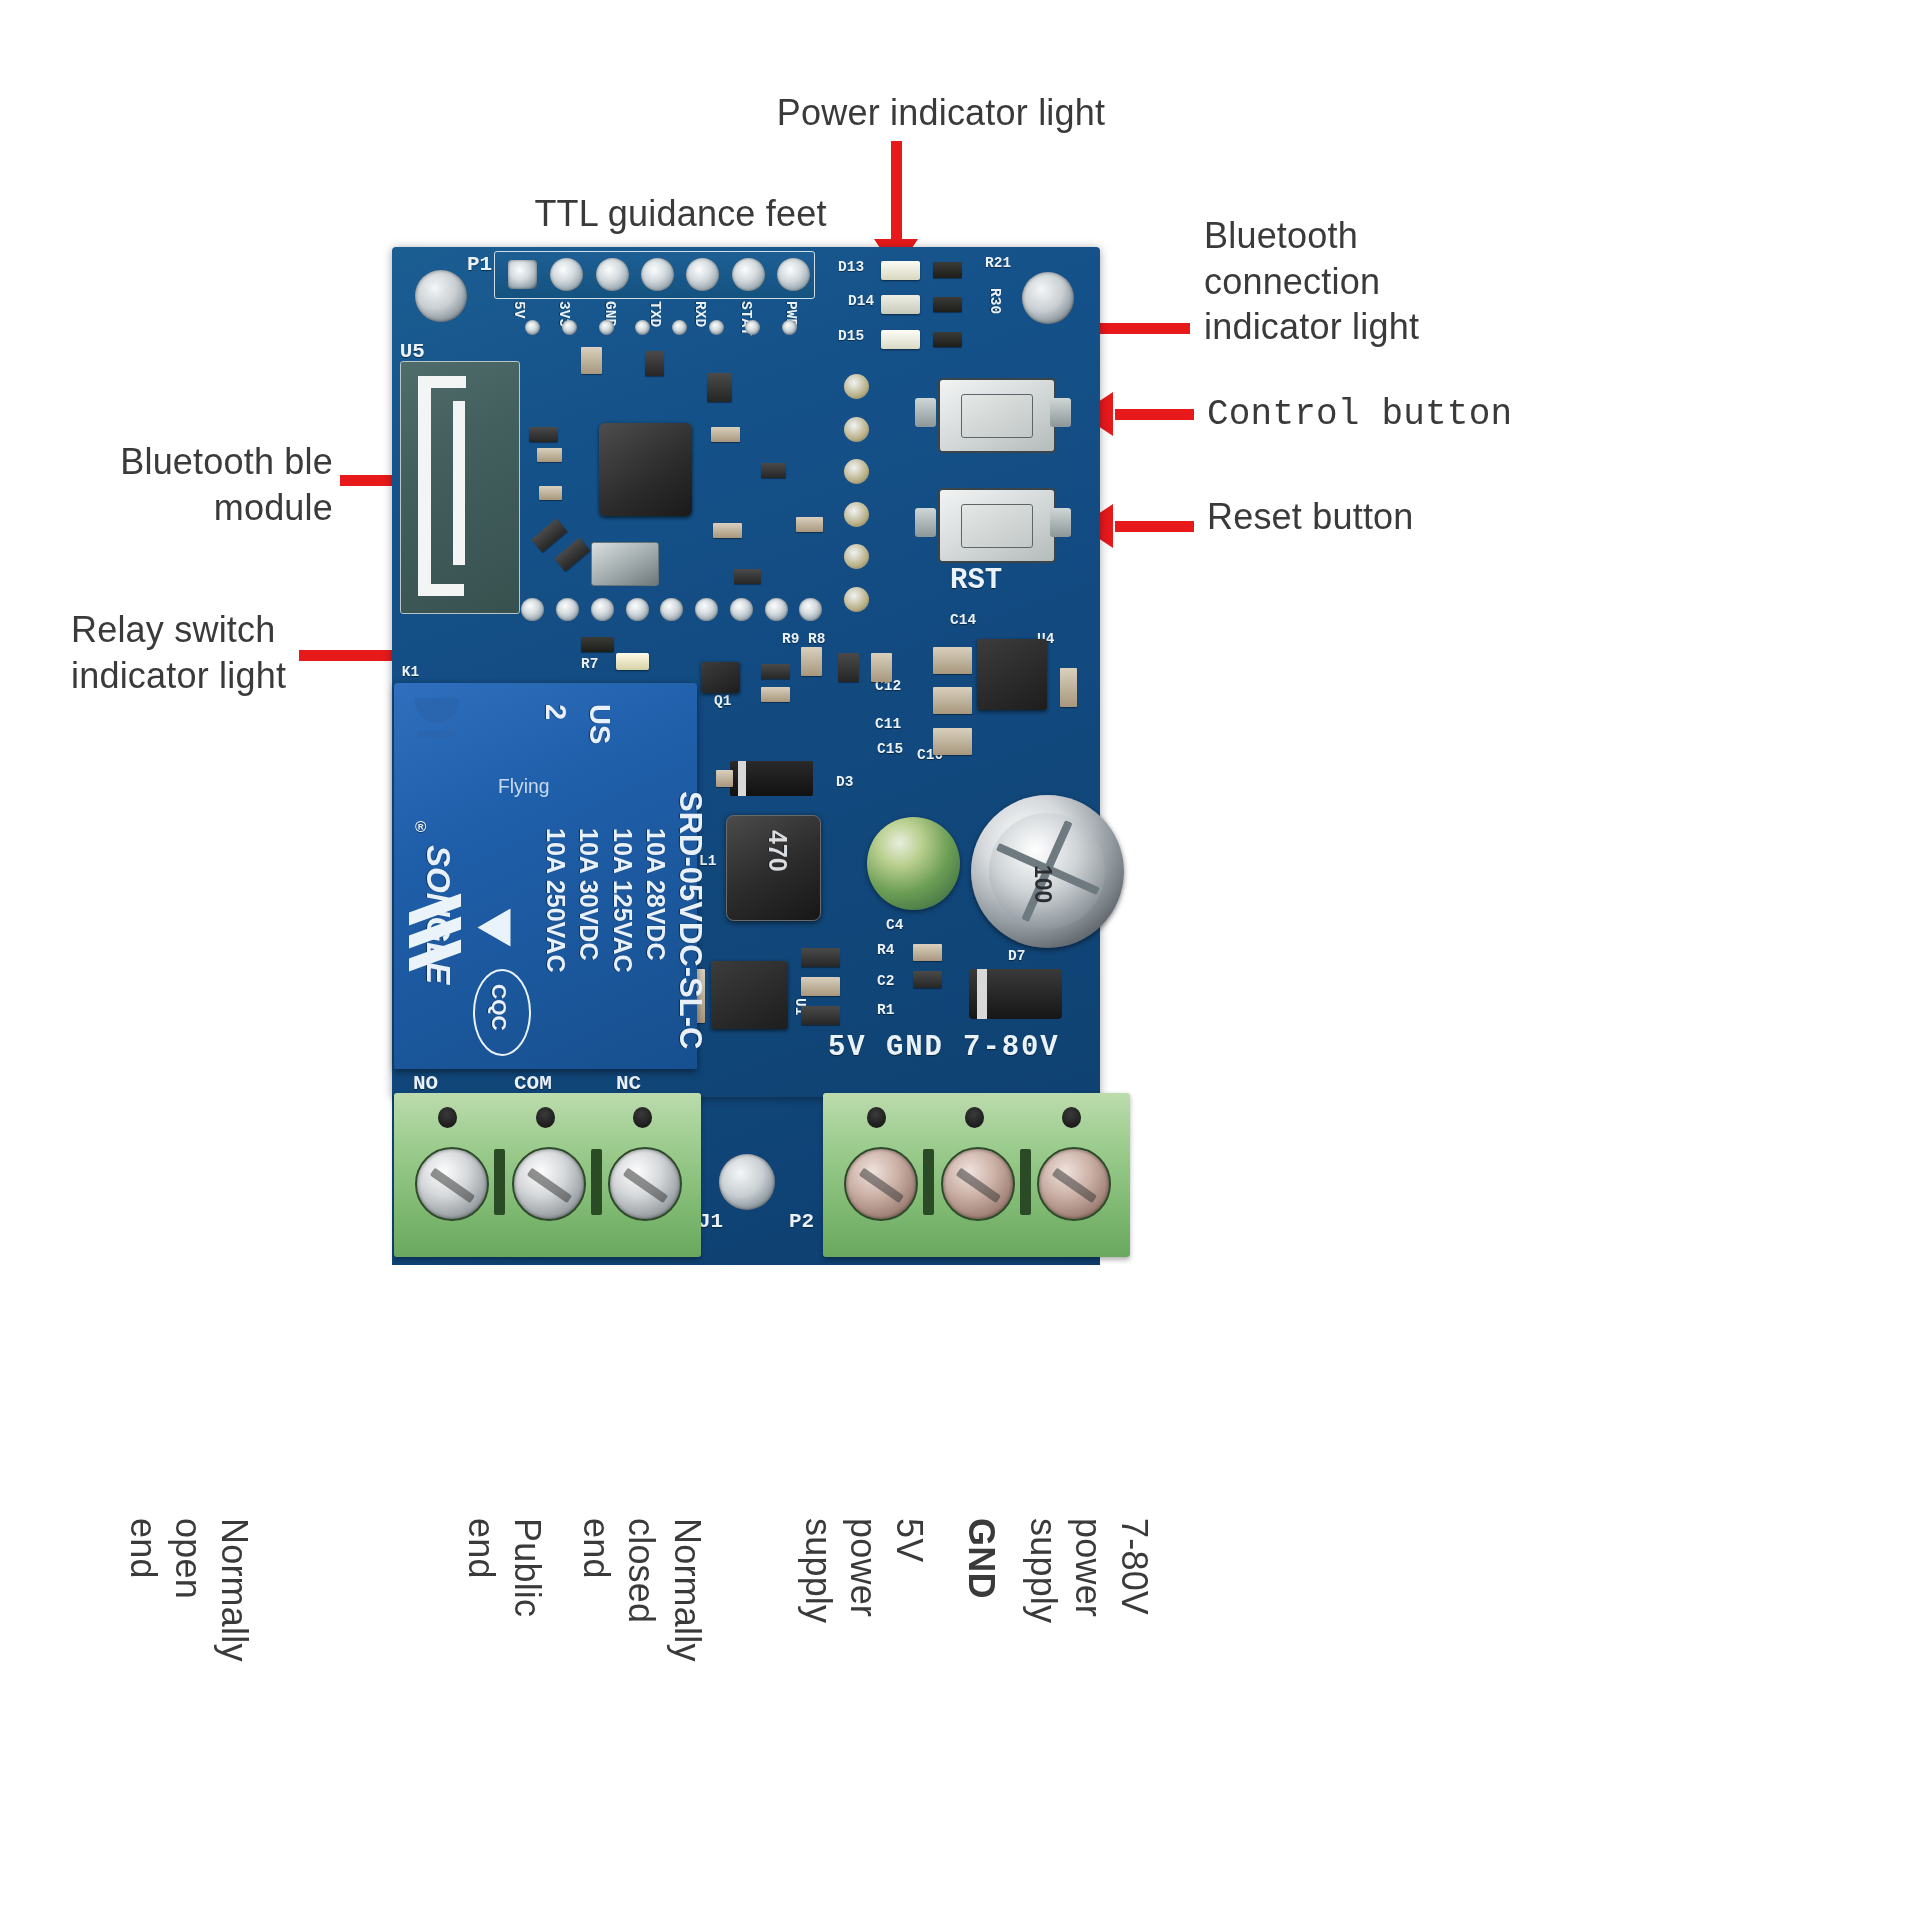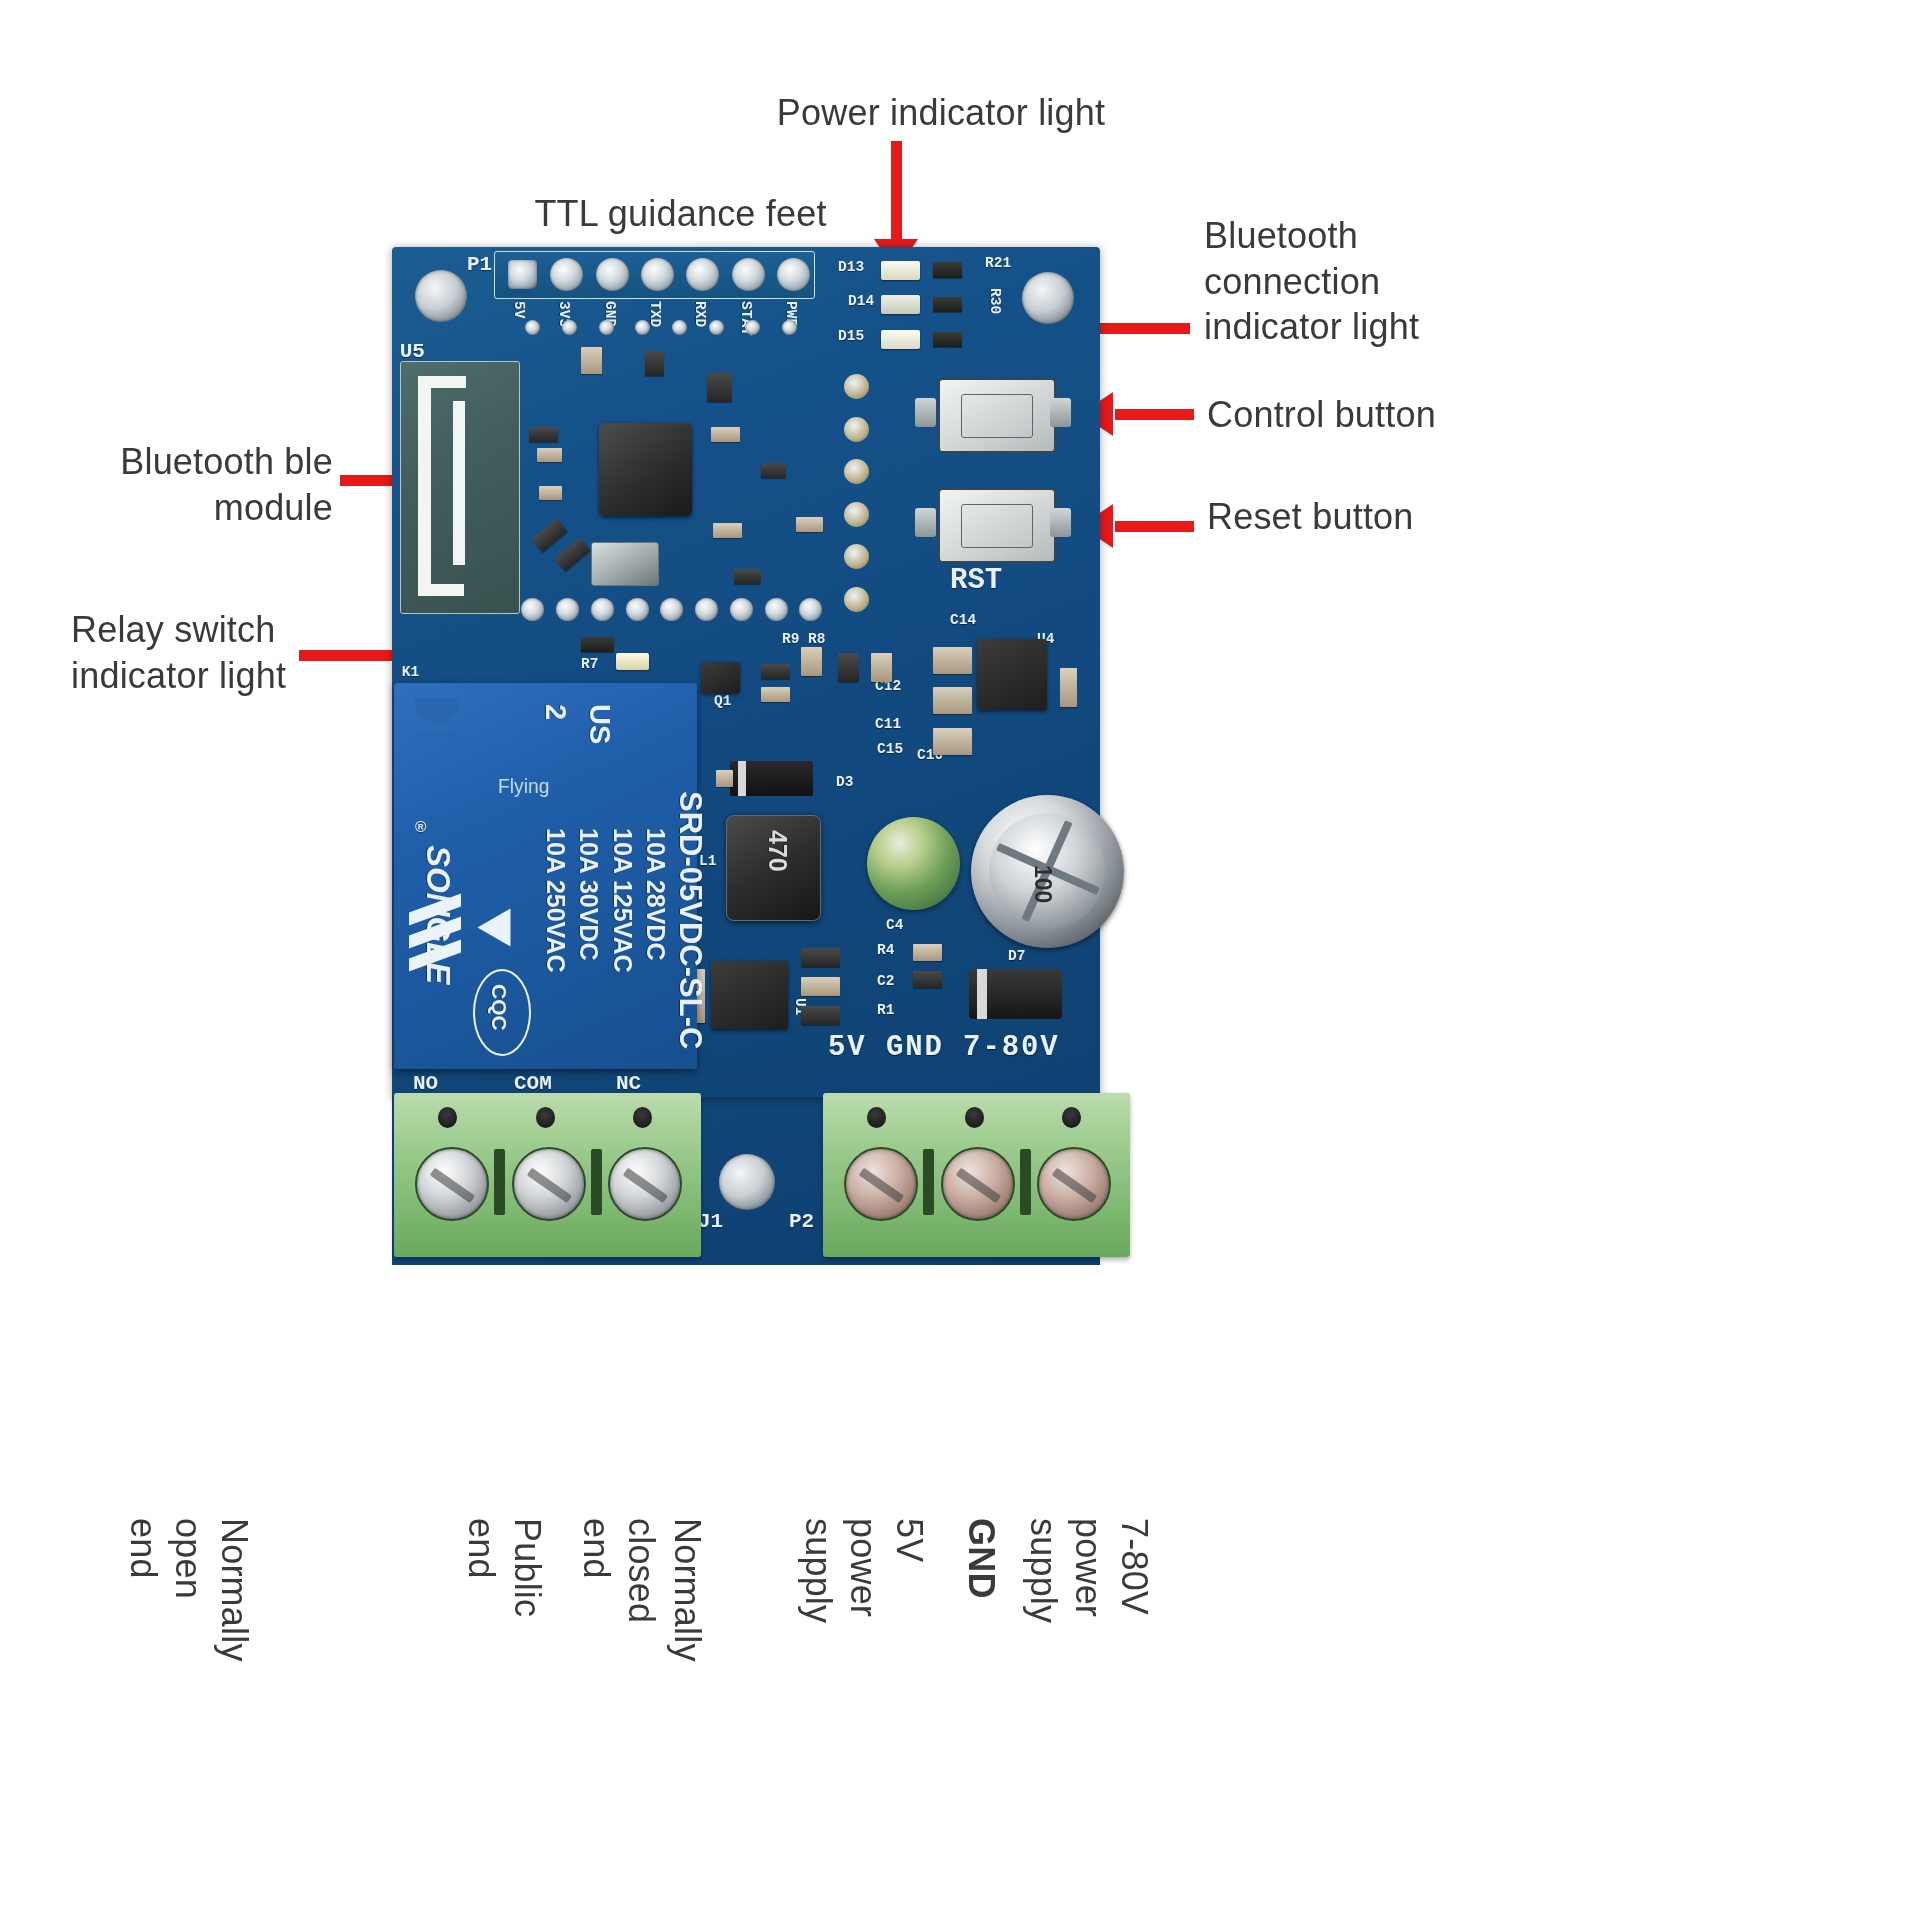--- a/index.html
+++ b/index.html
@@ -166,21 +166,21 @@
 <div id="stage">
 
   <div class="anno c" style="left:714px; top:90px; width:454px;text-align:center;">Power indicator light</div>
 
   <div class="anno c" style="left:526px; top:191px; width:309px;">TTL guidance feet</div>
 
   <div class="anno l" style="left:1204px; top:213px; width:406px;">Bluetooth
 connection
 indicator light</div>
 
-  <div class="anno l" style="left:1207px; top:392px; width:406px;">Control button</div>
+  <div class="anno l" style="left:1207px; top:392px; width:406px;font-family:Liberation Mono, monospace;">Control button</div>
 
   <div class="anno r" style="left:58px; top:439px; width:275px;">Bluetooth ble
 module</div>
 
   <div class="anno l" style="left:1207px; top:494px; width:386px;">Reset button</div>
 
   <div class="anno l" style="left:71px; top:607px; width:309px;">Relay switch
 indicator light</div>
 
   <div class="arrow-line" style="left:891px; top:141px; width:10.6px; height:106px;"></div>

